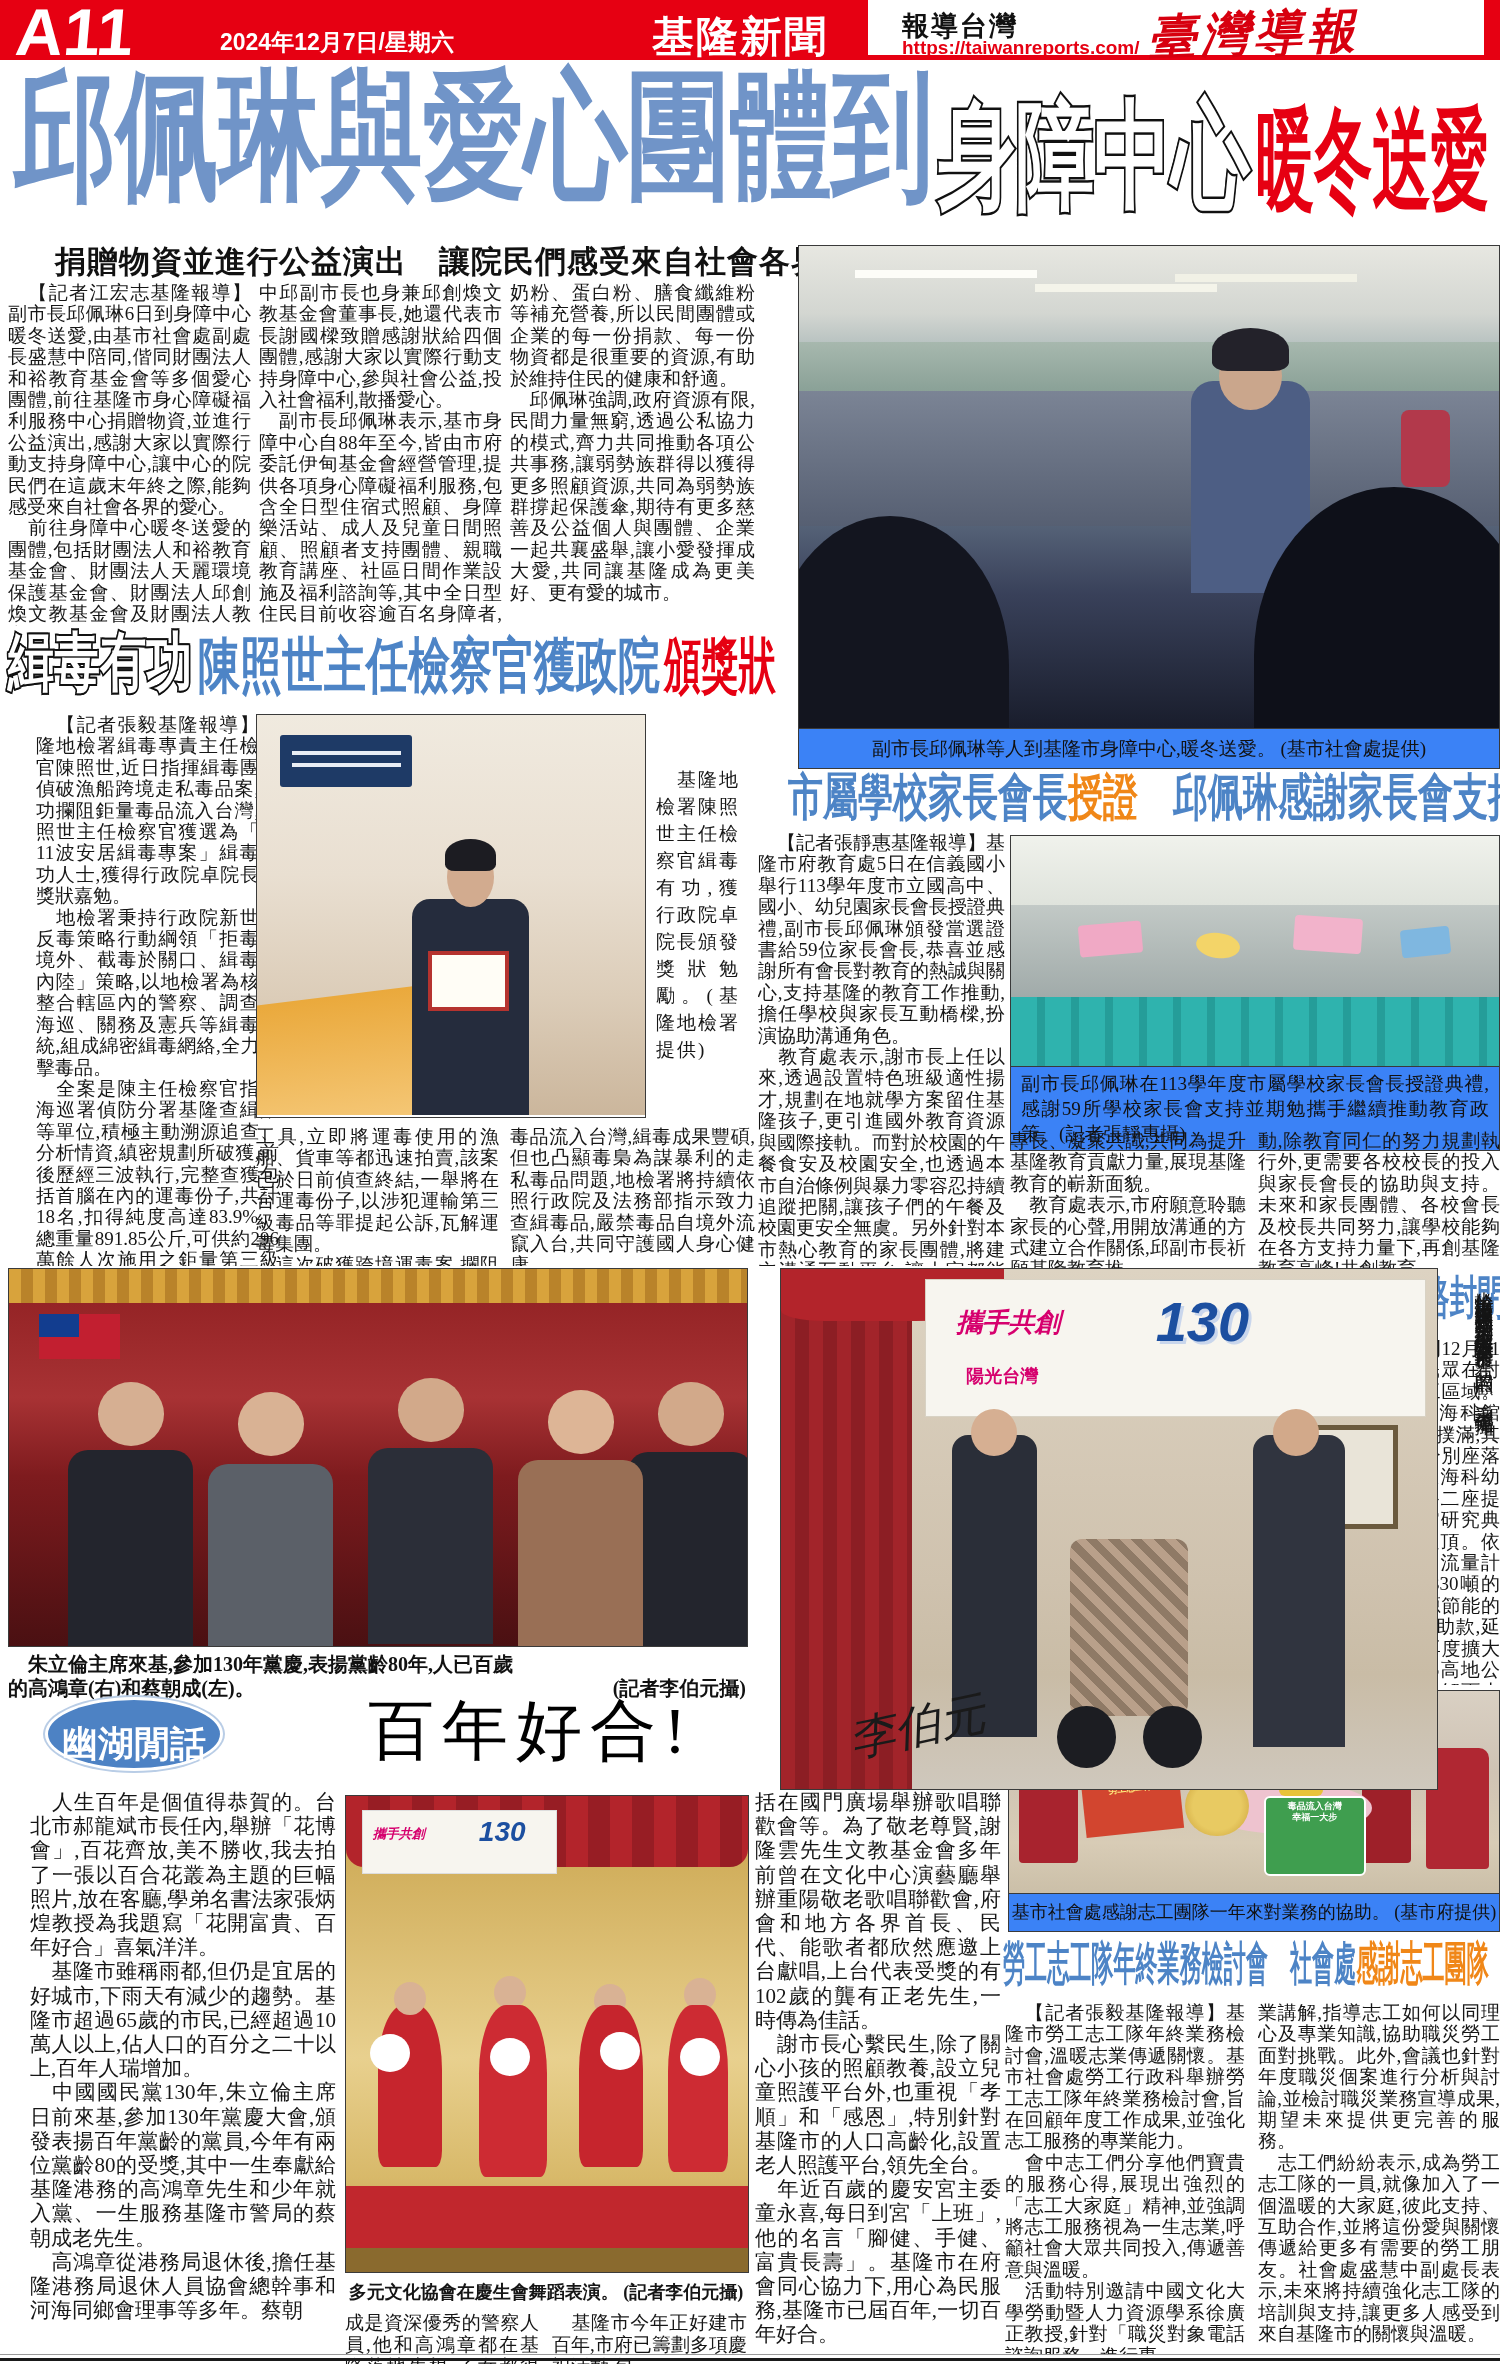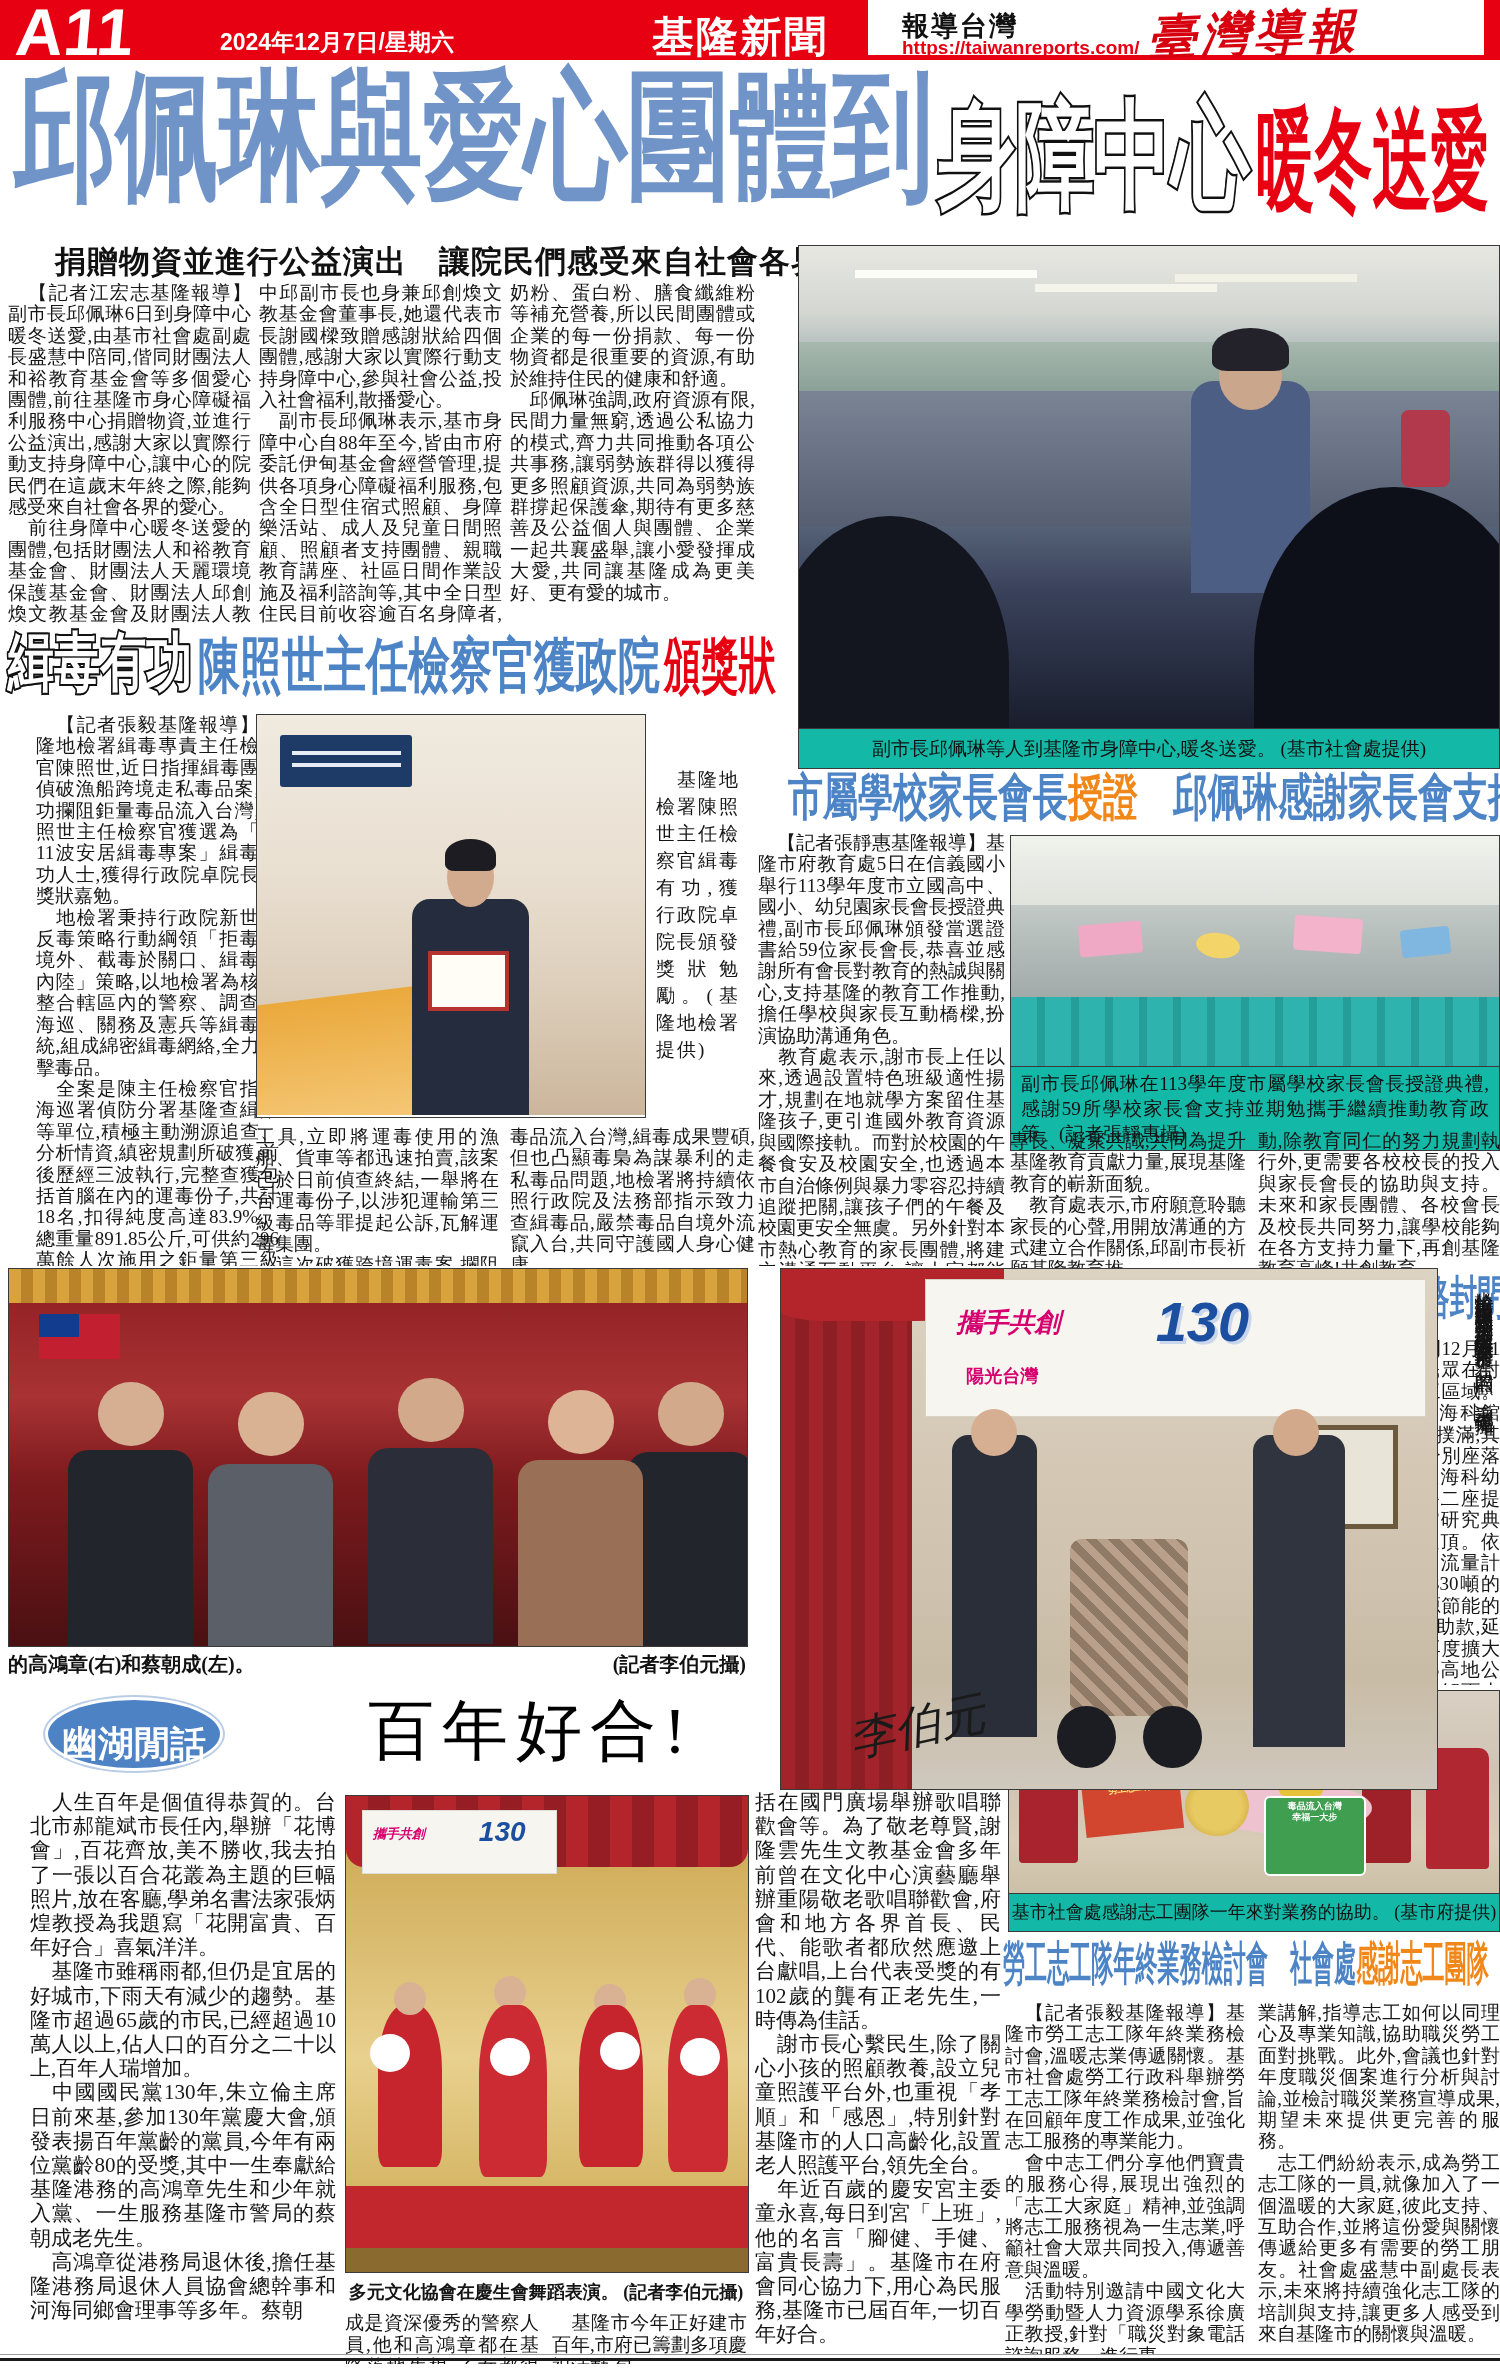--- a/index.html
+++ b/index.html
@@ -8,21 +8,21 @@
   .abs{position:absolute;}
   .sans{font-family:"Liberation Sans","DejaVu Sans",sans-serif;}
   .col{position:absolute;font-size:19px;line-height:21.4px;text-align:justify;text-justify:inter-ideograph;
        white-space:pre-wrap;overflow:hidden;color:#161616;}
   .sq{display:inline-block;transform-origin:left bottom;white-space:nowrap;line-height:1;}
   .hl{position:absolute;font-weight:bold;font-family:"Liberation Sans","DejaVu Sans",sans-serif;line-height:1;}
   .outlined{color:#fff;-webkit-text-stroke:5px #111;paint-order:stroke fill;
             text-shadow:2px 0 #111,-2px 0 #111,0 2px #111,0 -2px #111;}
   figure{margin:0;position:absolute;border:1px solid #3a3a3a;background:#fff;}
   .photo{position:relative;overflow:hidden;width:100%;}
-  .figcap{font-size:19px;line-height:24px;text-align:center;background:#14b8a6;color:#111;}
+  .figcap{font-size:19px;line-height:24px;text-align:center;background:#3b82f6;color:#111;}
   .pp{position:absolute;}
   .capline{font-size:20px;line-height:24px;color:#111;}
 </style>
 </head>
 <body>
 
 <div class="page">
 
   <div class="abs" style="left:0;top:0;width:1500px;height:60px;background:#e60012;">
     <div class="abs sans" style="left:16px;top:-6px;color:#fff;font-weight:bold;transform:skewX(-5deg);">
@@ -172,20 +172,21 @@
   <figure style="left:8px;top:1268px;width:738px;height:377px;">
     <div class="photo" style="height:377px;background:linear-gradient(180deg,#8e1f21 0%,#a83234 34%,#7e1b1e 55%,#4a1012 100%);">
       <div class="pp" style="left:0;top:0;width:100%;height:9%;background:repeating-linear-gradient(90deg,#d8a33c 0 12px,#b9832a 12px 24px);"></div>
       <div class="pp" style="left:4%;top:12%;width:11%;height:12%;background:#c21f30;"></div>
       <div class="pp" style="left:4%;top:12%;width:5.5%;height:6%;background:#123d8f;"></div>
       <div class="pp" style="left:12%;top:30%;width:9%;height:17%;background:#d6af92;border-radius:50%;box-shadow:140px 10px 0 #d9b294,300px -4px 0 #d2a98a,450px 8px 0 #ddb596,560px 0 0 #d2a98a;"></div>
       <div class="pp" style="left:8%;bottom:0;width:17%;height:52%;background:#23252d;border-radius:20px 20px 0 0;box-shadow:140px 14px 0 #5b6068,300px -2px 0 #2b2e38,450px 10px 0 #996f55,560px 2px 0 #23252d;"></div>
     </div>
   </figure>
   <div class="abs" style="left:8px;top:1652px;width:738px;">
+    <div class="capline" style="text-indent:1em;font-weight:bold;">朱立倫主席來基,參加130年黨慶,表揚黨齡80年,人已百歲</div>
     <div class="capline" style="display:flex;justify-content:space-between;font-weight:bold;gap:38px;">
       <span>的高鴻章(右)和蔡朝成(左)。</span>
       <span>(記者李伯元攝)</span>
     </div>
   </div>
 
   <figure style="left:780px;top:1268px;width:656px;height:520px;">
     <div class="photo" style="height:520px;background:linear-gradient(180deg,#ddd3c2 0%,#cfc2ae 60%,#c9bca6 78%,#cfc8bd 100%);">
       <div class="pp" style="left:0;top:0;width:20%;height:100%;background:repeating-linear-gradient(90deg,#a2242a 0 14px,#8c1e24 14px 28px);"></div>
       <div class="pp" style="left:0;top:0;width:34%;height:10%;background:#b3242b;border-radius:0 0 40% 20%;"></div>

